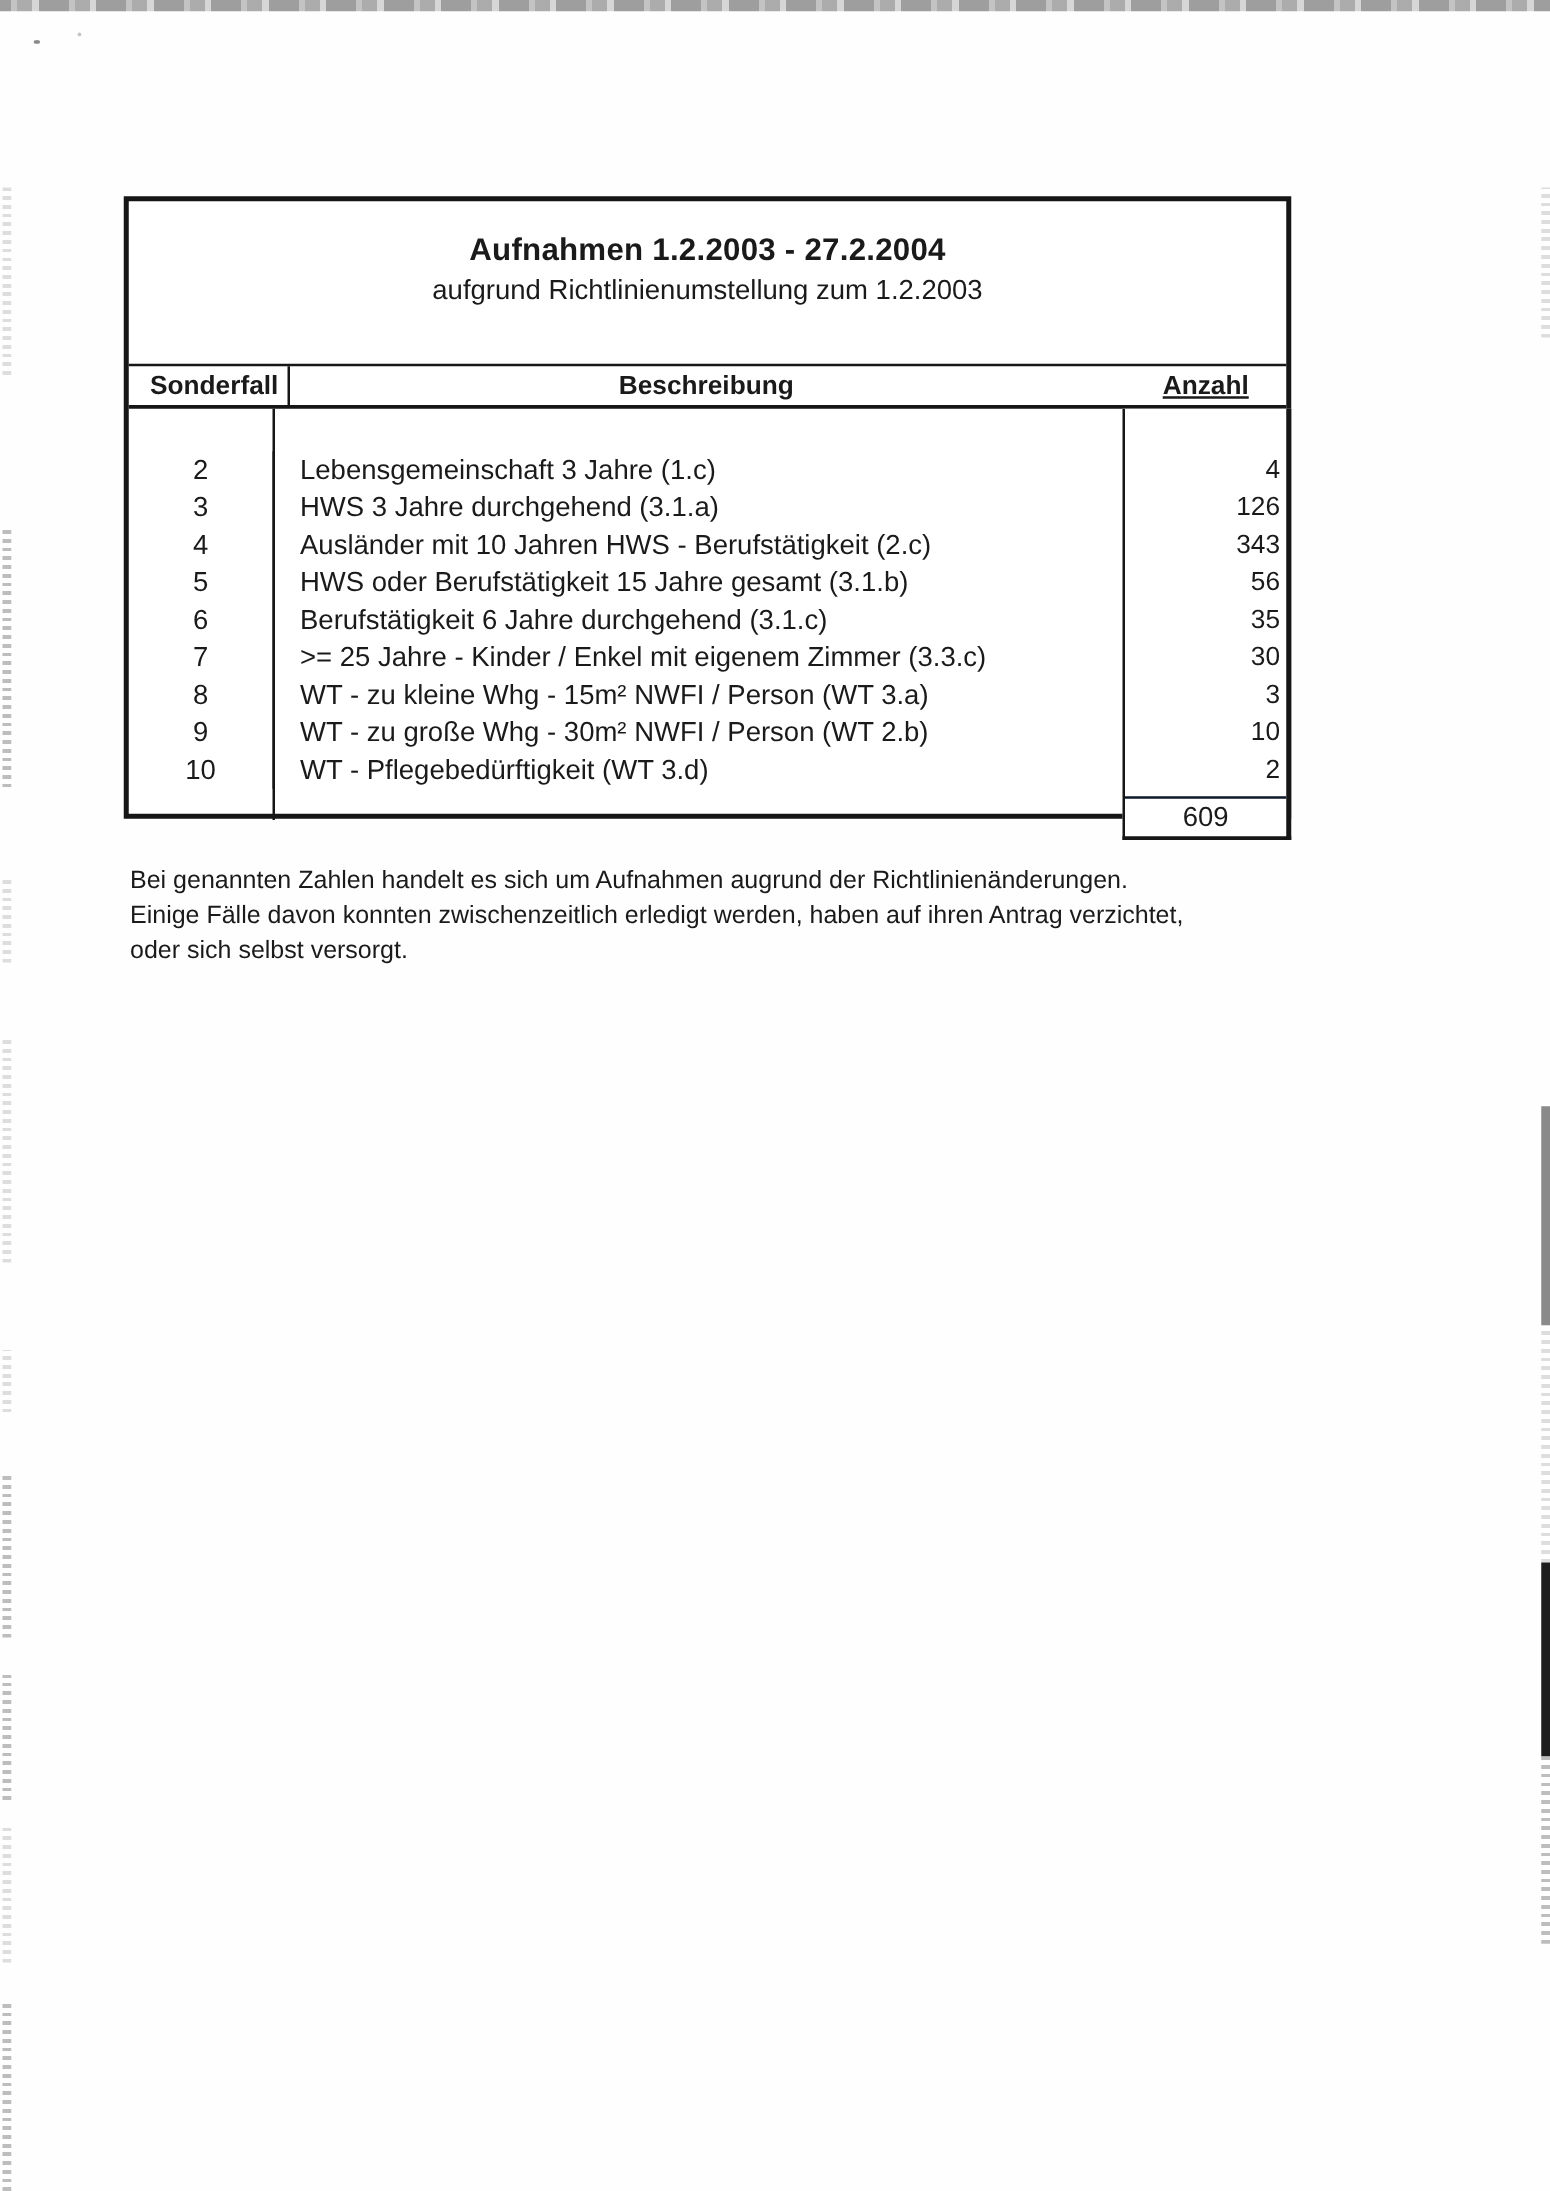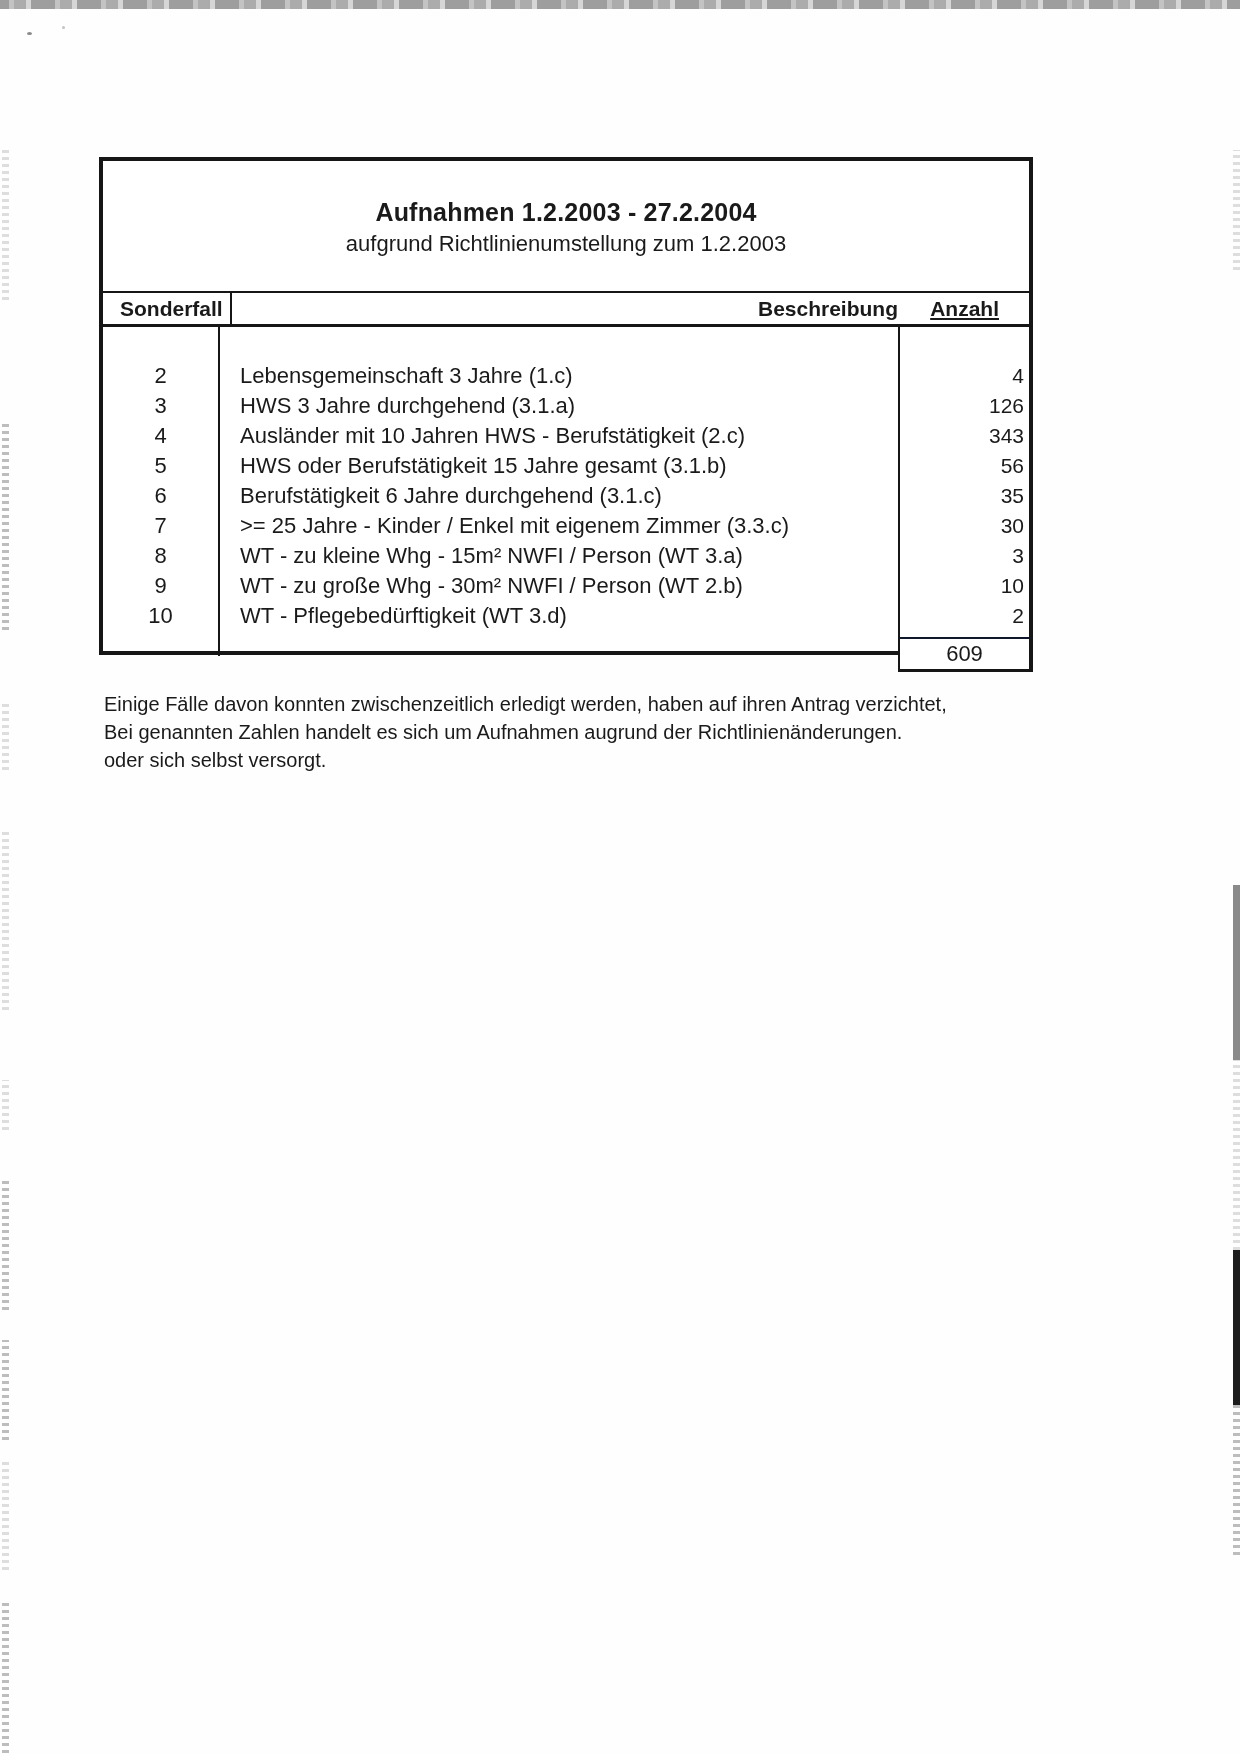--- a/index.html
+++ b/index.html
@@ -20,31 +20,31 @@
   .strip.dashed{background:repeating-linear-gradient(0deg,rgba(110,110,110,.45) 0 3px,rgba(255,255,255,0) 3px 7px);}
   .strip.light{opacity:.5;}
   .strip.solid-gray{background:#757575;opacity:.85;}
   .strip.solid-dark{background:#1d1d1d;}
 
   
   .table-box{
     position:absolute;left:99px;top:157px;width:934px;height:498px;
     box-sizing:border-box;border:4px solid #161616;background:#fff;
   }
-  .title-area{height:130px;text-align:center;box-sizing:border-box;padding-top:36px;}
+  .title-area{height:130px;text-align:center;box-sizing:border-box;padding-top:24px;}
   .doc-title{font-size:25px;font-weight:bold;line-height:30px;letter-spacing:.2px;}
   .doc-subtitle{font-size:22px;line-height:30px;margin-top:2px;}
 
   .header-row{
     display:flex;box-sizing:border-box;height:36px;
     border-top:2px solid #161616;border-bottom:3px solid #161616;
     font-weight:bold;font-size:21px;line-height:31px;
   }
   .h-case{width:117px;box-sizing:border-box;border-right:2px solid #161616;padding-left:5px;margin-left:12px;}
-  .h-desc{flex:1;text-align:right;}
+  .h-desc{flex:1;text-align:center;}
   .h-count{width:131px;box-sizing:border-box;text-align:right;padding-right:30px;text-decoration:underline;}
 
   .body-area{position:relative;height:329px;}
   .rows-left{position:absolute;left:0;top:0;right:135px;padding-top:34px;}
   .row{display:flex;height:30px;font-size:22px;line-height:30px;}
   .cell-case{width:117px;box-sizing:border-box;border-right:2px solid #161616;text-align:center;}
   .cell-desc{flex:1;padding-left:20px;white-space:nowrap;}
   
   .case-sep{position:absolute;left:115px;top:0;bottom:0;width:2px;background:#161616;}
 
@@ -151,16 +151,16 @@
           <div class="cell-count">10</div>
           <div class="cell-count">2</div>
         </div>
       <div class="total-cell">609</div>
     </div>
   </div>
 
 </div>
 
 <div class="footnote">
+  <div>Bei genannten Zahlen handelt es sich um Aufnahmen augrund der Richtlinienänderungen.</div>
   <div>Einige Fälle davon konnten zwischenzeitlich erledigt werden, haben auf ihren Antrag verzichtet,</div>
-  <div>Bei genannten Zahlen handelt es sich um Aufnahmen augrund der Richtlinienänderungen.</div>
   <div>oder sich selbst versorgt.</div>
 </div>
 
 </body></html>

